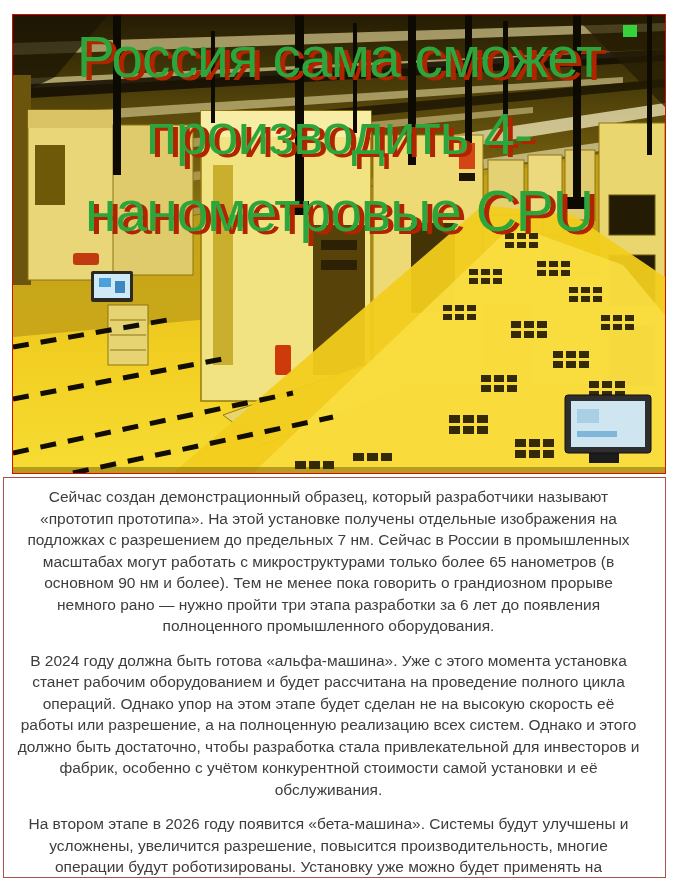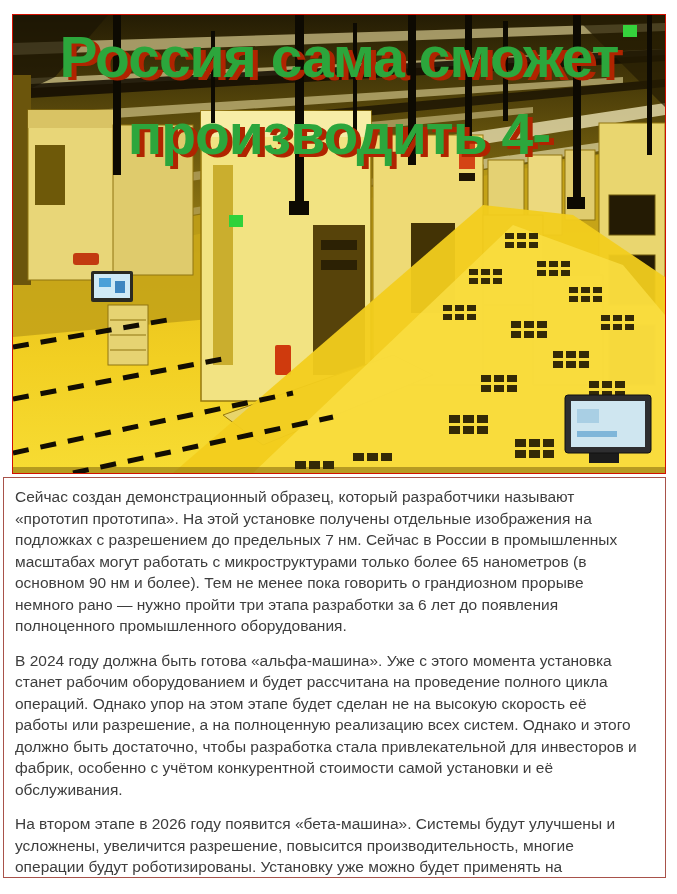--- a/index.html
+++ b/index.html
@@ -8,32 +8,32 @@
   .page{position:absolute;inset:0;background:#ffffff;}
 
   
   .hero{position:absolute;left:12px;top:14px;width:654px;height:460px;margin:0;
         border:1px solid #d31000;box-sizing:border-box;overflow:hidden;}
   .fab-scene{position:absolute;inset:0;}
   .fab-scene svg{display:block;width:100%;height:100%;}
 
   
   .hero-title{position:absolute;left:0;right:0;top:4px;margin:0;z-index:5;
-      text-align:center;font-weight:bold;font-size:57px;line-height:77px;
+      text-align:center;font-weight:normal;font-size:57px;line-height:77px;
       letter-spacing:-1px;color:#2ca63c;
       text-shadow:5px 3px 0 #b02400;
       font-family:"Liberation Sans",sans-serif;}
   .hero-title span{display:block;}
 
   
   .text-box{position:absolute;left:3px;top:477px;width:663px;height:401px;
       box-sizing:border-box;border:1px solid #a8524a;background:#ffffff;
       padding:8px 11px 0 11px;overflow:hidden;}
   .text-box p{margin:0 12px 13px 0;font-size:15.5px;line-height:21.5px;
-      color:#3d3d3d;font-family:"Liberation Sans",sans-serif;}
+      color:#3d3d3d;font-family:"Liberation Sans",sans-serif;text-align:center;}
 </style>
 </head>
 <body>
 
 <div class="page">
 
   <figure class="hero">
     <div class="fab-scene">
       <svg viewBox="0 0 652 458" preserveAspectRatio="none">
         <defs>
@@ -269,20 +269,21 @@
           <rect x="558" y="386" width="74" height="46" fill="#cfe6f0"></rect>
           <rect x="564" y="416" width="40" height="6" fill="#7fb6d9"></rect>
           <rect x="564" y="394" width="22" height="14" fill="#a9cfe4"></rect>
         </g>
       </svg>
     </div>
 
     <h1 class="hero-title" style="color: rgb(44, 166, 60);">
       <span>Россия сама сможет</span>
       <span>производить 4-</span>
+      <span>нанометровые CPU</span>
     </h1>
   </figure>
 
   <div class="text-box" style="border-color: rgb(168, 82, 74);">
     <p>Сейчас создан демонстрационный образец, который разработчики называют «прототип прототипа». На этой установке получены отдельные изображения на подложках с разрешением до предельных 7 нм. Сейчас в России в промышленных масштабах могут работать с микроструктурами только более 65 нанометров (в основном 90 нм и более). Тем не менее пока говорить о грандиозном прорыве немного рано — нужно пройти три этапа разработки за 6 лет до появления полноценного промышленного оборудования.</p>
     <p>В 2024 году должна быть готова «альфа-машина». Уже с этого момента установка станет рабочим оборудованием и будет рассчитана на проведение полного цикла операций. Однако упор на этом этапе будет сделан не на высокую скорость её работы или разрешение, а на полноценную реализацию всех систем. Однако и этого должно быть достаточно, чтобы разработка стала привлекательной для инвесторов и фабрик, особенно с учётом конкурентной стоимости самой установки и её обслуживания.</p>
     <p>На втором этапе в 2026 году появится «бета-машина». Системы будут улучшены и усложнены, увеличится разрешение, повысится производительность, многие операции будут роботизированы. Установку уже можно будет применять на масштабных производствах, что и будет сделано — на этом рубеже важно интегрировать её в реальные технологические процессы и отладить, «подтянув» соответствующее оборудование для других этапов производства.</p>
 
   </div>
 

